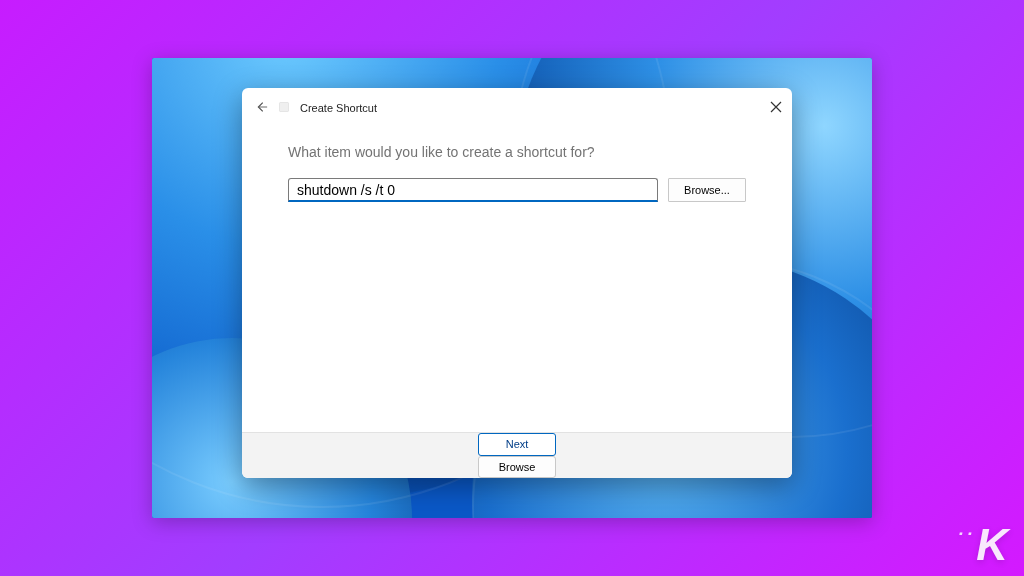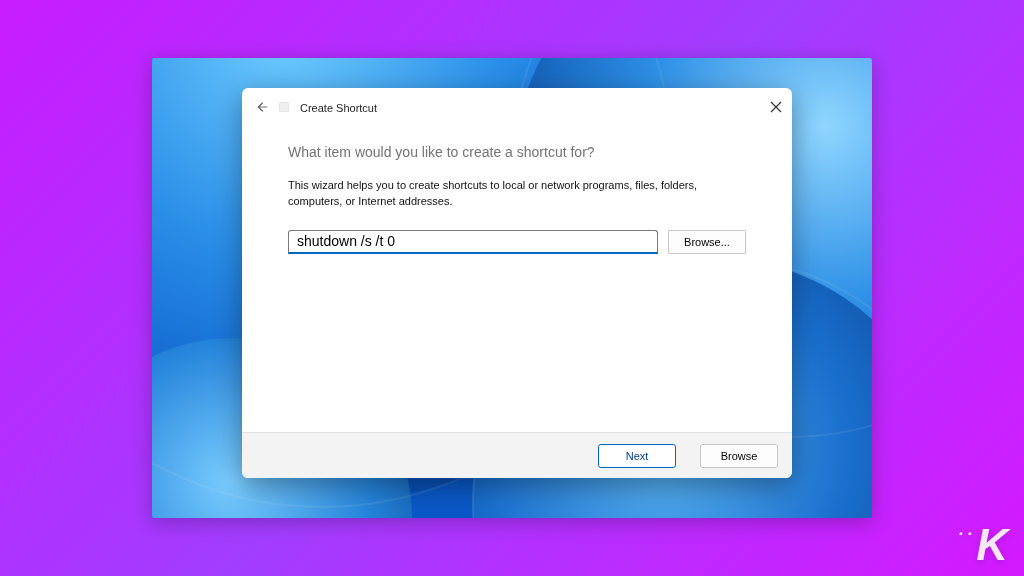--- a/index.html
+++ b/index.html
@@ -99,22 +99,23 @@
   .continue-text {
     margin-top: 30px;
     font-size: 11px;
   }
 
   .footer {
     height: 46px;
     background: #f3f3f3;
     border-top: 1px solid #e2e2e2;
     display:flex; align-items:center; justify-content:flex-end;
-    gap: 24px; padding: 0 14px;
+    gap: 0; padding: 0 14px;
     border-radius: 0 0 6px 6px;
+    flex-direction: column;
   }
   .btn {
     width: 78px; height: 24px;
     font-size: 11px;
     border-radius: 3px;
     cursor: pointer;
     background: #fdfdfd;
     border: 1px solid #c8c8c8;
   }
   .btn-primary {
@@ -167,21 +168,20 @@
       </div>
       <span>
         <svg class="close-icon" viewBox="0 0 12 12" stroke="currentColor" stroke-width="1.2">
           <path d="M1 1 L11 11 M11 1 L1 11"></path>
         </svg>
       </span>
     </div>
 
     <div class="content">
       <div class="heading">What item would you like to create a shortcut for?</div>
-      <div class="desc">This wizard helps you to create shortcuts to local or network programs, files, folders, computers, or Internet addresses.</div>
       <div class="field-row">
         <input class="location-input" type="text" value="shutdown /s /t 0" style="">
         <button class="browse-btn">Browse...</button>
       </div>
     </div>
 
     <div class="footer">
       <button class="btn btn-primary">Next</button>
       <button class="btn">Browse</button>
     </div>

